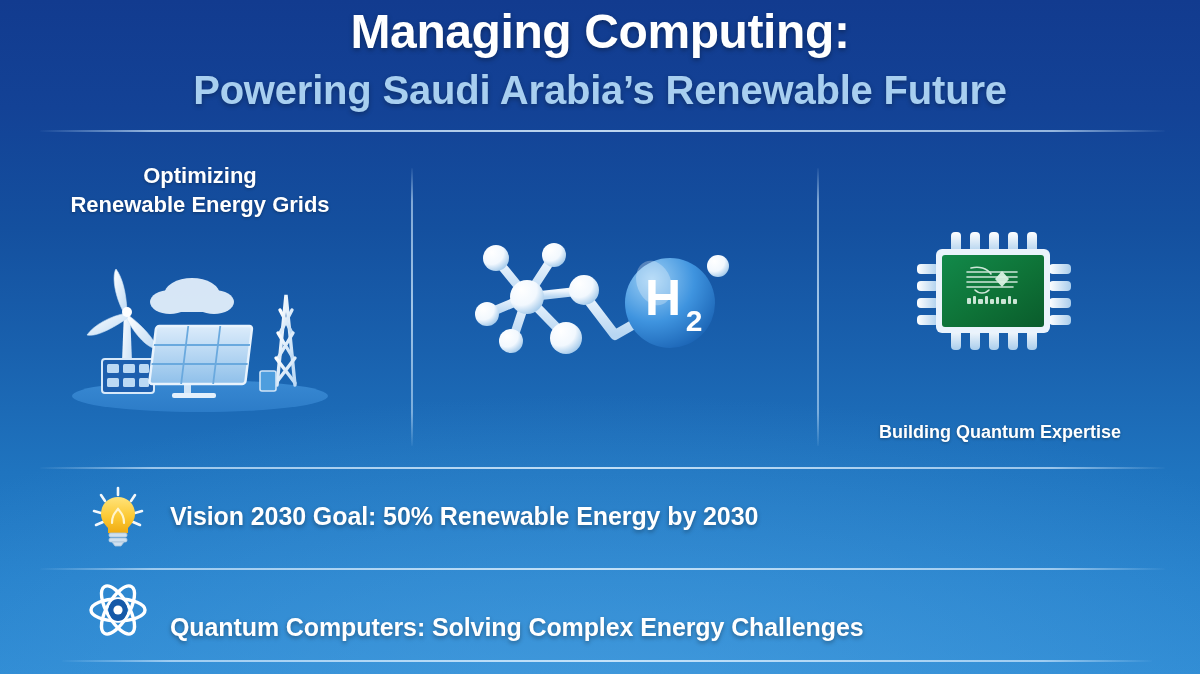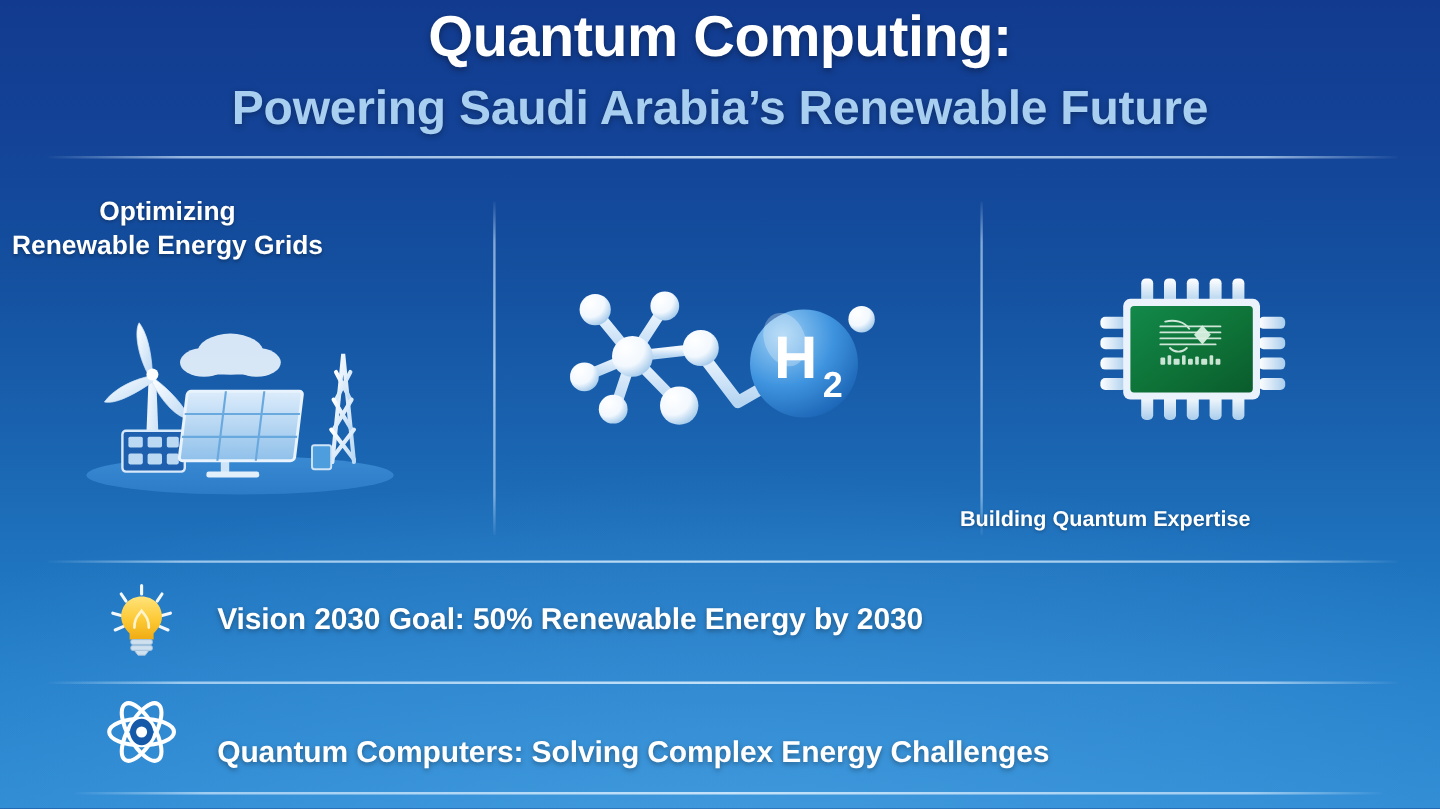--- a/index.html
+++ b/index.html
@@ -99,21 +99,21 @@
     left: 0;
     top: 162px;
     width: 1200px;
     height: 285px;
     display: flex;
   }
   .col {
     flex: 1 1 0;
     display: flex;
     flex-direction: column;
-    align-items: flex-start;
+    align-items: center;
     position: relative;
   }
   .col-heading {
     font-size: 22px;
     font-weight: bold;
     line-height: 1.30;
     text-align: center;
     color: #ffffff;
     text-shadow: 0 1px 3px rgba(0,0,0,0.33);
     padding: 0 10px;
@@ -144,39 +144,38 @@
     gap: 20px;
   }
   .banner.row-1 { top: 484px; }
   .banner.row-2 { top: 578px; align-items: flex-end; }
   .banner-text {
     font-size: 25px;
     font-weight: bold;
     color: #ffffff;
     text-shadow: 0 2px 4px rgba(0,0,0,0.35);
     letter-spacing: -0.1px;
-    margin-left: 11px;
   }
   .banner-icon {
     width: 64px;
     height: 64px;
     flex: 0 0 64px;
     display: flex;
     align-items: center;
     justify-content: center;
   }
   svg { display: block; overflow: visible; }
 </style>
 </head>
 <body>
 
 <div id="slide">
 
   <div class="header">
-    <h1 class="title-main">Quantum Computing:</h1>
+    <h1 class="title-main">Managing Computing:</h1>
     <h2 class="title-sub">Powering Saudi Arabia’s Renewable Future</h2>
   </div>
 
   <div class="hdiv header-rule"></div>
 
   <div class="vdiv v1"></div>
   <div class="vdiv v2"></div>
 
   <div class="columns">
 

